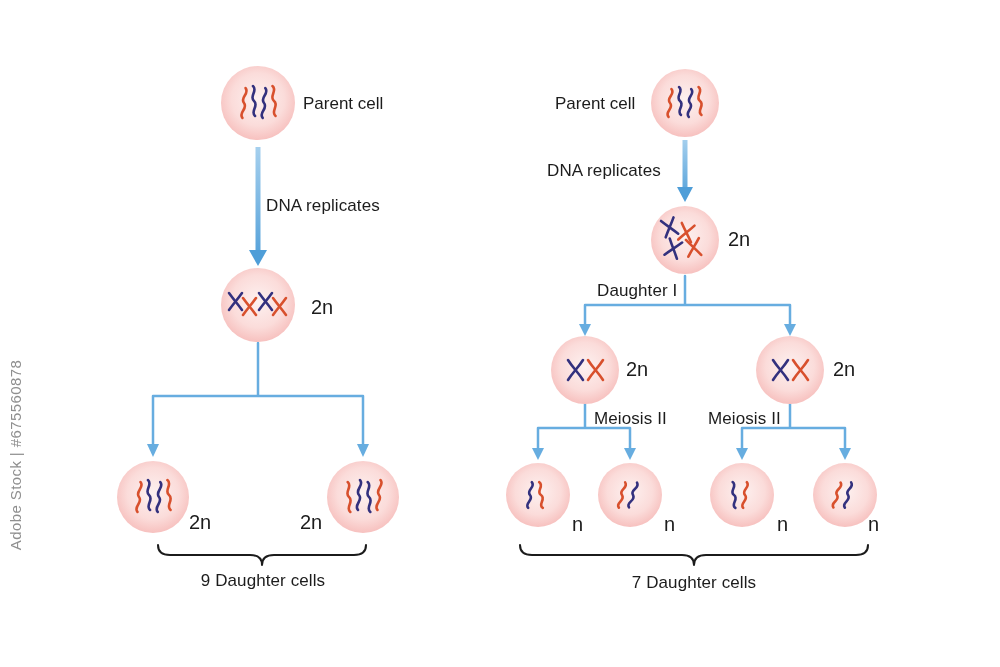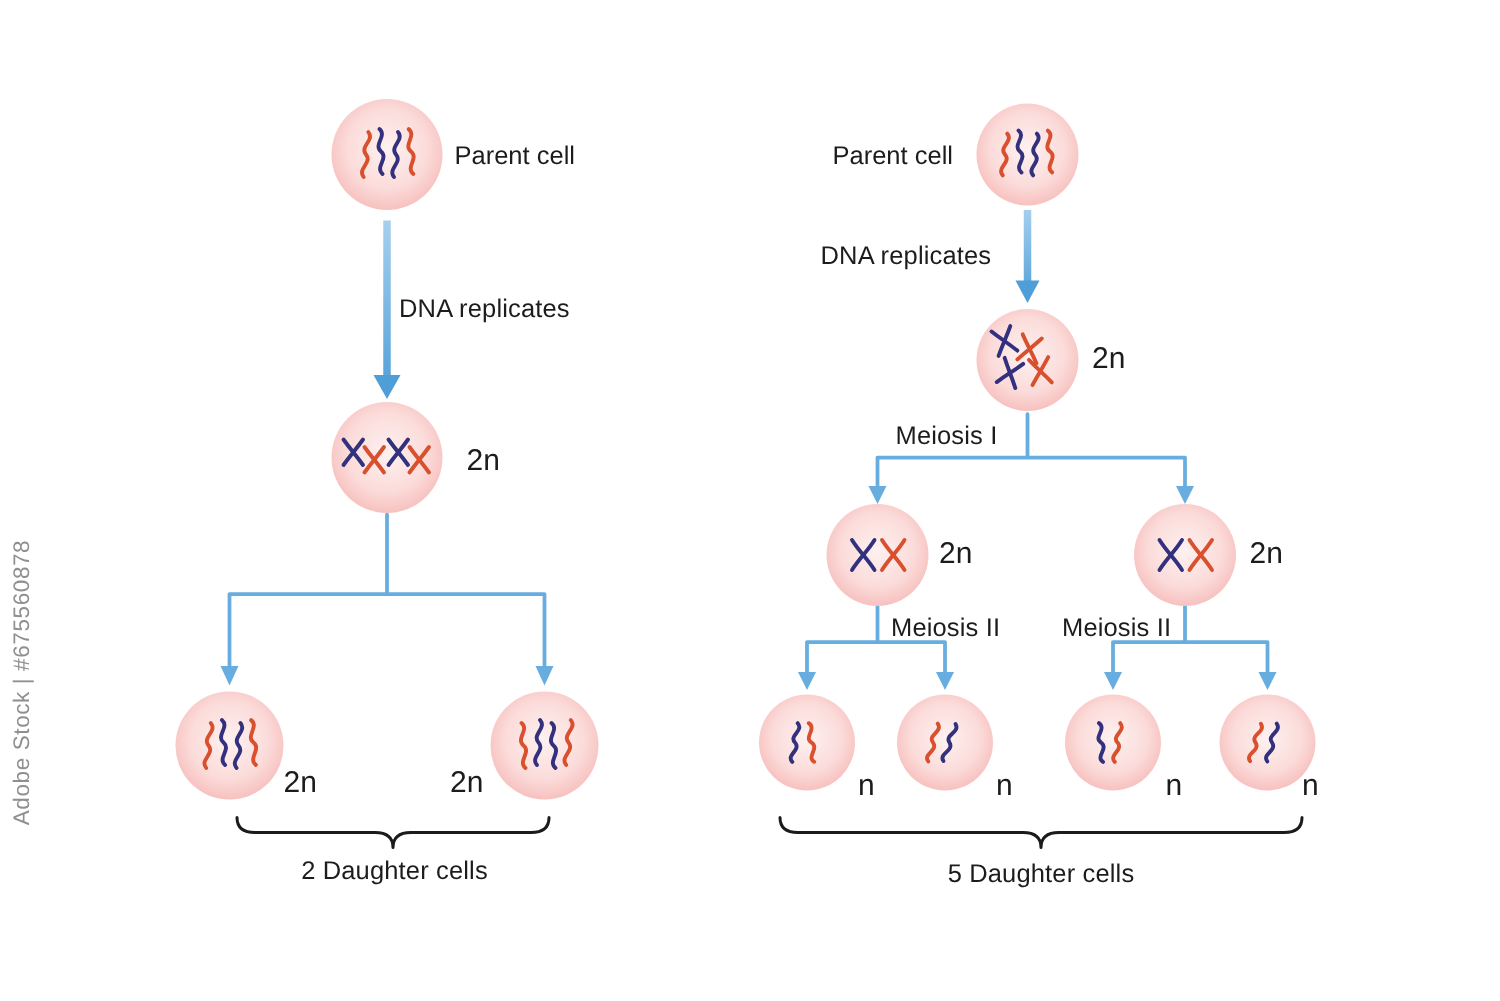--- a/index.html
+++ b/index.html
@@ -221,31 +221,31 @@
       <path class="chr chr-red" d="M24,19 c5,4.5 -5,9 0,13 c5,4.5 -5,9 0,13" transform="rotate(16 24 32)"></path>
       <path class="chr chr-navy" d="M35,19 c5,4.5 -5,9 0,13 c5,4.5 -5,9 0,13" transform="rotate(14 35 32)"></path>
     </svg>
   </div>
 
   <div class="label" style="left:303px; top:95px;">Parent cell</div>
   <div class="label bold" style="left:266px; top:197px;">DNA replicates</div>
   <div class="label small" style="left:311px; top:297px;">2n</div>
   <div class="label small" style="left:189px; top:512px;">2n</div>
   <div class="label small" style="left:300px; top:512px;">2n</div>
-  <div class="label bold center" style="left:263px; top:572px;">2 Daughter cells</div>
+  <div class="label bold center" style="left:263px; top:572px;">9 Daughter cells</div>
 
   <div class="label" style="left:555px; top:95px;">Parent cell</div>
   <div class="label bold" style="left:547px; top:162px;">DNA replicates</div>
   <div class="label small" style="left:728px; top:229px;">2n</div>
-  <div class="label bold" style="left:597px; top:282px;">Meiosis I</div>
+  <div class="label bold" style="left:597px; top:282px;">Daughter I</div>
   <div class="label small" style="left:626px; top:359px;">2n</div>
   <div class="label small" style="left:833px; top:359px;">2n</div>
   <div class="label bold" style="left:594px; top:410px;">Meiosis II</div>
   <div class="label bold" style="left:708px; top:410px;">Meiosis II</div>
   <div class="label small" style="left:572px; top:514px;">n</div>
   <div class="label small" style="left:664px; top:514px;">n</div>
   <div class="label small" style="left:777px; top:514px;">n</div>
   <div class="label small" style="left:868px; top:514px;">n</div>
-  <div class="label bold center" style="left:694px; top:574px;">5 Daughter cells</div>
+  <div class="label bold center" style="left:694px; top:574px;">7 Daughter cells</div>
 
   <div class="watermark" style="left:15px; top:455px;">Adobe Stock | #675560878</div>
 
 </div>
 
 </body></html>

